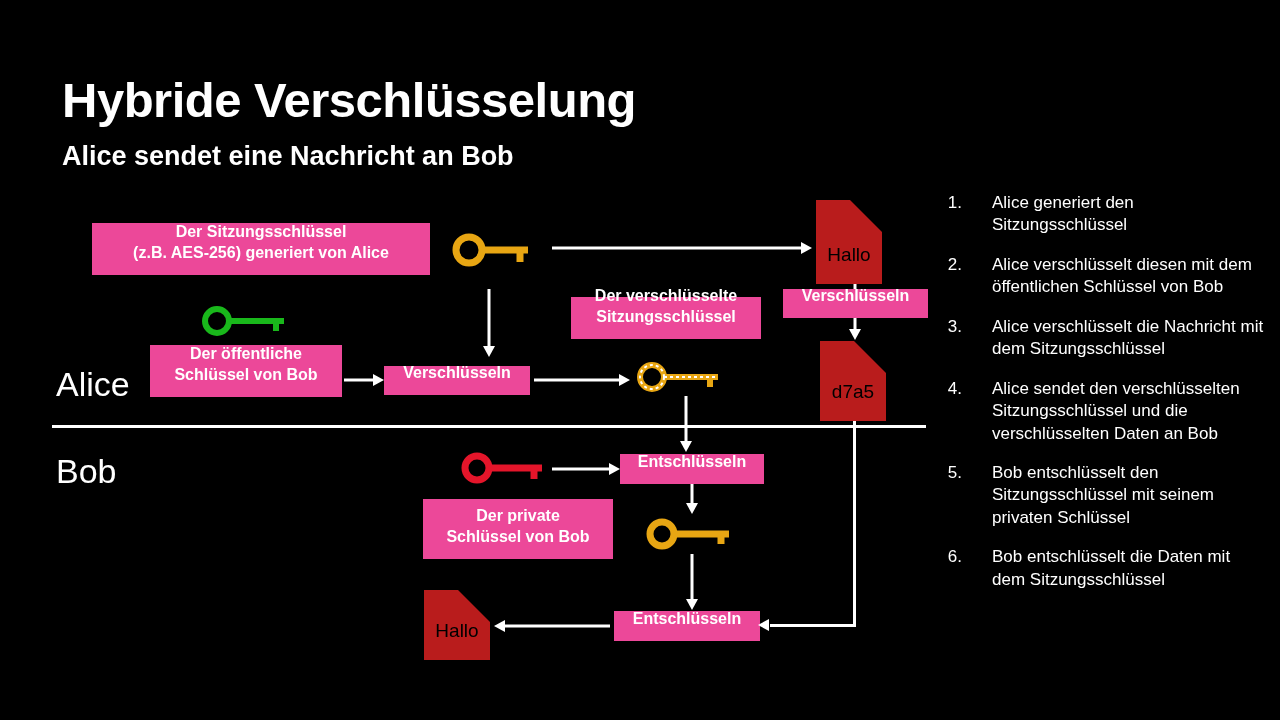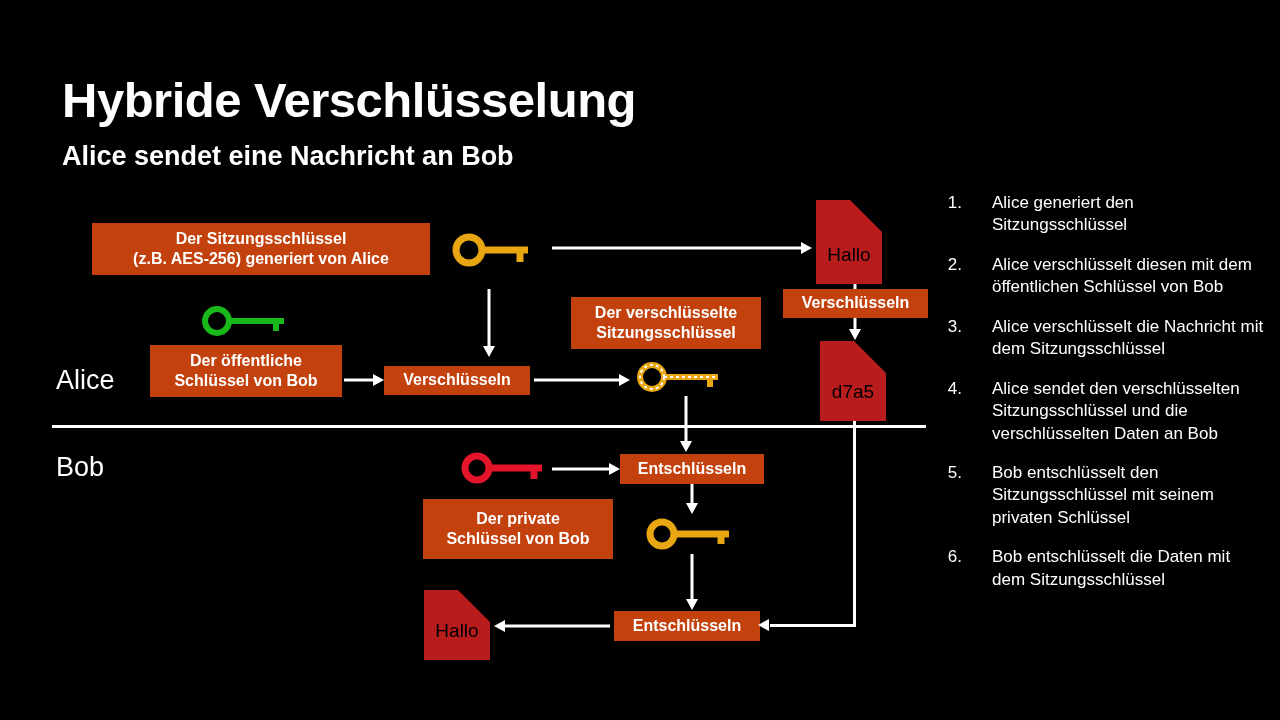--- a/index.html
+++ b/index.html
@@ -35,49 +35,49 @@
     position: absolute;
     left: 62px;
     top: 141px;
     font-size: 27px;
     font-weight: bold;
     white-space: nowrap;
   }
   
   .lane-label {
     position: absolute;
-    font-size: 27px;
+    font-size: 34px;
     color: #ffffff;
     white-space: nowrap;
   }
   #lane-alice { left: 56px; top: 365px; }
   #lane-bob   { left: 56px; top: 452px; }
 
   #lane-divider {
     position: absolute;
     left: 52px;
     top: 425px;
     width: 874px;
     height: 3px;
     background: #ffffff;
   }
 
   
   .bluebox {
     position: absolute;
-    background: #c2410c;
+    background: #ec4899;
     color: #ffffff;
     font-size: 16px;
     font-weight: bold;
     text-align: center;
     line-height: 1.28;
     padding: 12px 8px;
     box-sizing: border-box;
     display: flex;
-    align-items: center;
+    align-items: flex-end;
     justify-content: center;
   }
   .bluebox span { display: block; white-space: pre-line; }
 
   
   .doc {
     position: absolute;
     background: #b91c1c;
     color: #000000;
     box-sizing: border-box;
@@ -261,21 +261,21 @@
 
   <div class="bluebox" style="left:384px; top:366px; width:146px; height:29px;">
     <span>Verschlüsseln</span>
   </div>
 
   <div class="arrow h" style="left:534px; top:373px; width:96px; height:14px;">
     <div class="line" style="width:85px;"></div>
     <div class="head"></div>
   </div>
 
-  <div class="bluebox" style="left:571px; top:297px; width:190px; height:52px;">
+  <div class="bluebox" style="left:571px; top:297px; width:190px; height:42px;">
     <span>Der verschlüsselte
 Sitzungsschlüssel</span>
   </div>
 
   <svg style="position:absolute; left:634px; top:358px;" width="92" height="38" viewBox="0 0 92 38">
     <g fill="none" stroke="#e8a613" stroke-width="6">
       <circle cx="18" cy="19" r="12"></circle>
       <line x1="30" y1="19" x2="84" y2="19"></line>
       <line x1="76" y1="19" x2="76" y2="29"></line>
     </g>

